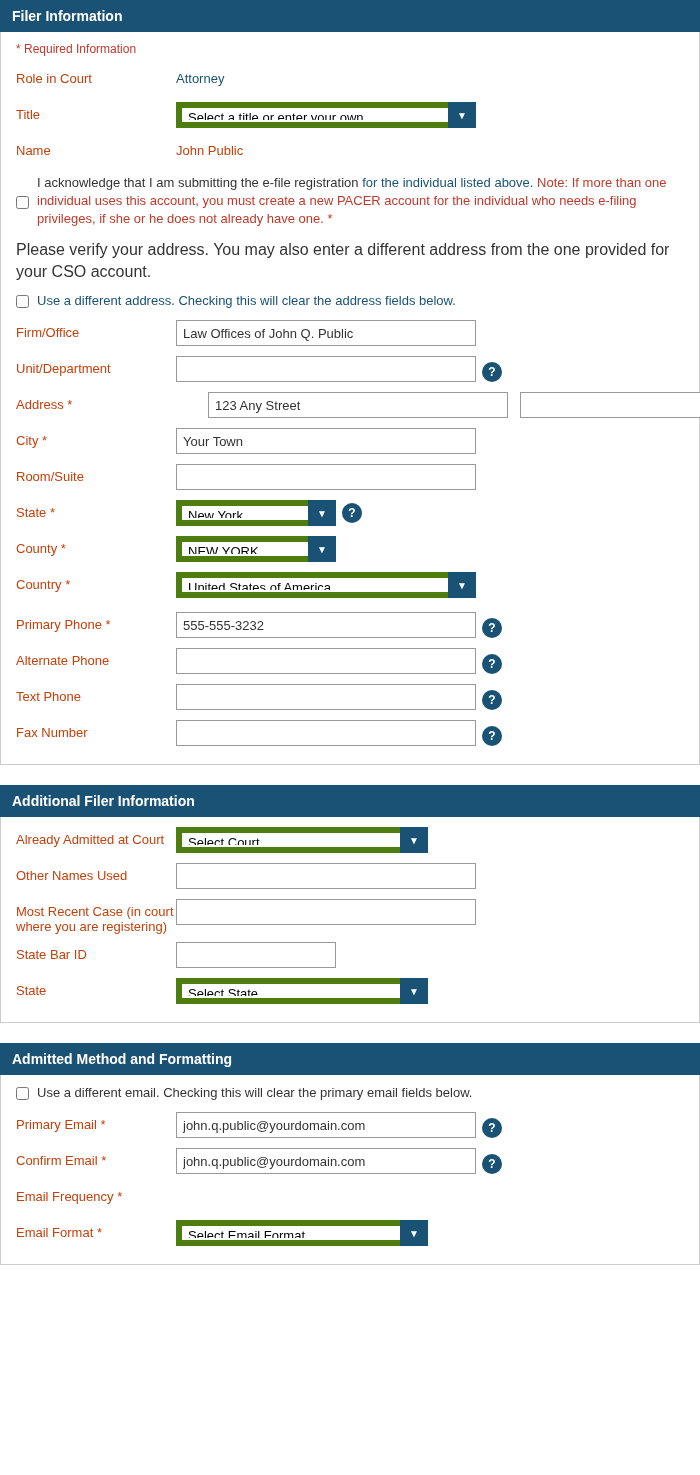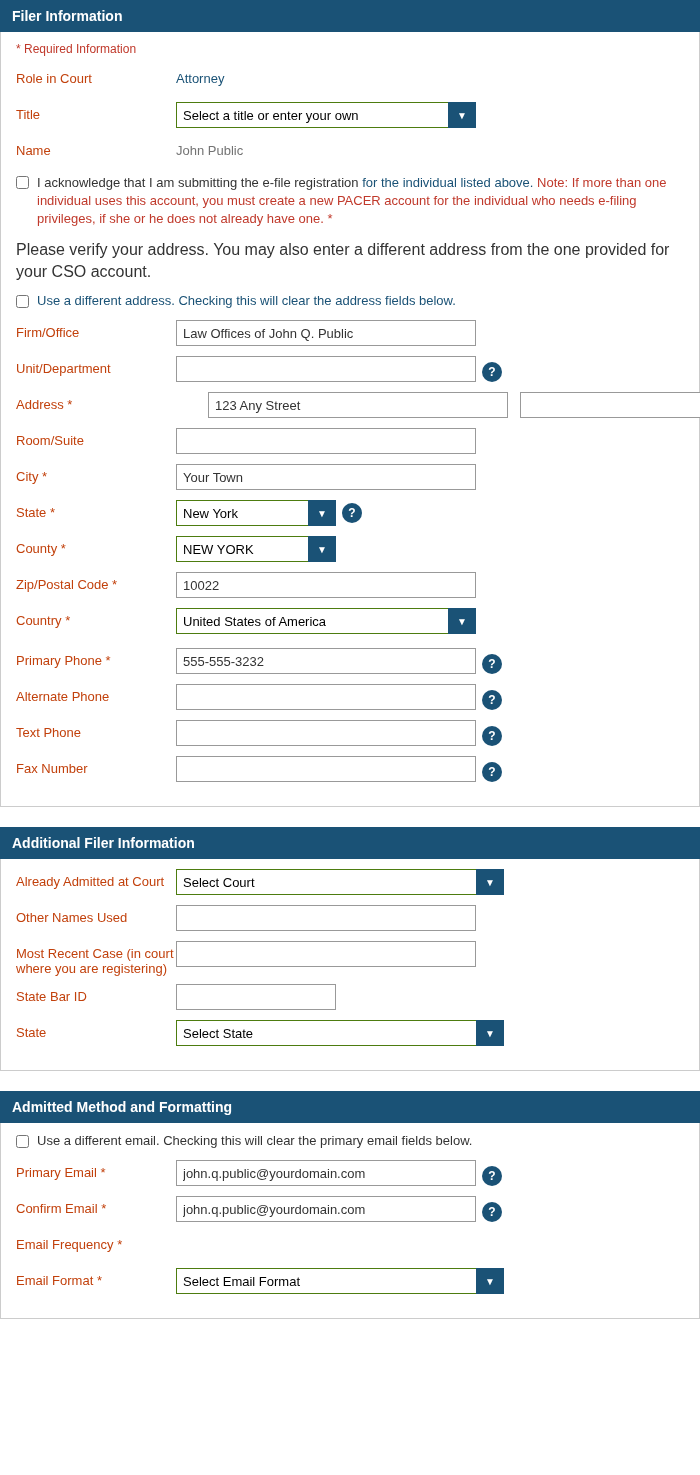--- a/index.html
+++ b/index.html
@@ -7,21 +7,21 @@
     
     .section-header {
       background-color: #1a5276;
       color: #fff;
       font-weight: bold;
       padding: 8px 12px;
       font-size: 14px;
     }
     
     .section-body {
-      padding: 10px 15px 14px 15px;
+      padding: 10px 15px 8px 15px;
       border: 1px solid #ccc;
       border-top: none;
     }
     
     .required-info {
       color: #c0392b;
       font-size: 12px;
       margin-bottom: 10px;
     }
     
@@ -62,32 +62,32 @@
     
     .select-wrapper {
       position: relative;
       display: inline-flex;
       align-items: center;
     }
     
     .select-wrapper select {
       appearance: none;
       -webkit-appearance: none;
-      border: 1px solid #4d7c0f;
+      border: 6px solid #4d7c0f;
       height: 26px;
       padding: 2px 30px 2px 6px;
       font-size: 13px;
       background: #fff;
       cursor: pointer;
       outline: none;
     }
     
     .select-wrapper select.full { width: 300px; }
     .select-wrapper select.medium { width: 160px; }
-    .select-wrapper select.wide { width: 328px; }
+    .select-wrapper select.wide { width: 252px; }
     
     .select-arrow {
       position: absolute;
       right: 0;
       top: 0;
       height: 26px;
       width: 28px;
       background: #1a5276;
       display: flex;
       align-items: center;
@@ -111,21 +111,21 @@
       font-weight: bold;
       display: inline-flex;
       align-items: center;
       justify-content: center;
       cursor: pointer;
       flex-shrink: 0;
     }
     
     .checkbox-row {
       display: flex;
-      align-items: flex-start;
+      align-items: center;
       margin-bottom: 10px;
       gap: 8px;
     }
     
     .checkbox-row input[type="checkbox"] {
       margin-top: 2px;
       flex-shrink: 0;
     }
     
     .acknowledge-text {
@@ -150,21 +150,21 @@
       margin-bottom: 12px;
       gap: 8px;
     }
     
     .diff-address-text {
       color: #1a5276;
       font-size: 13px;
     }
     
     .role-value { color: #1a5276; padding-top: 5px; }
-    .name-value { color: #737373; padding-top: 5px; }
+    .name-value { color: #c2410c; padding-top: 5px; }
     
     .section-gap { margin-bottom: 20px; }
     
     .county-select { width: 160px; }
     
     .address-inputs {
       display: flex;
       flex-direction: row;
       gap: 12px;
       margin-left: 32px;
@@ -247,30 +247,30 @@
       <div class="form-value">
         <div class="address-inputs">
           <input type="text" class="full" value="123 Any Street" style="">
           <input type="text" class="full" style="">
           <input type="text" class="full" style="">
         </div>
       </div>
     </div>
 
     <div class="form-row">
+      <div class="form-label">City *</div>
+      <div class="form-value">
+        <input type="text" class="full" value="Your Town" style="">
+      </div>
+    </div>
+
+    <div class="form-row">
       <div class="form-label">Room/Suite</div>
       <div class="form-value">
         <input type="text" class="full" style="">
-      </div>
-    </div>
-
-    <div class="form-row">
-      <div class="form-label">City *</div>
-      <div class="form-value">
-        <input type="text" class="full" value="Your Town" style="">
       </div>
     </div>
 
     <div class="form-row">
       <div class="form-label">State *</div>
       <div class="form-value">
         <div class="state-row">
           <div class="select-wrapper">
             <select class="medium">
               <option value="NY" selected="">New York</option>
@@ -287,26 +287,20 @@
       <div class="form-value">
         <div class="select-wrapper">
           <select class="county-select" style="width:160px;">
             <option value="NEW YORK" selected="">NEW YORK</option>
           </select>
           <div class="select-arrow"></div>
         </div>
       </div>
     </div>
 
-    <div class="form-row">
-      <div class="form-label">Zip/Postal Code *</div>
-      <div class="form-value">
-        <input type="text" class="full" value="10022" style="">
-      </div>
-    </div>
 
     <div class="form-row">
       <div class="form-label">Country *</div>
       <div class="form-value">
         <div class="select-wrapper">
           <select class="full">
             <option value="US" selected="">United States of America</option>
           </select>
           <div class="select-arrow"></div>
         </div>

